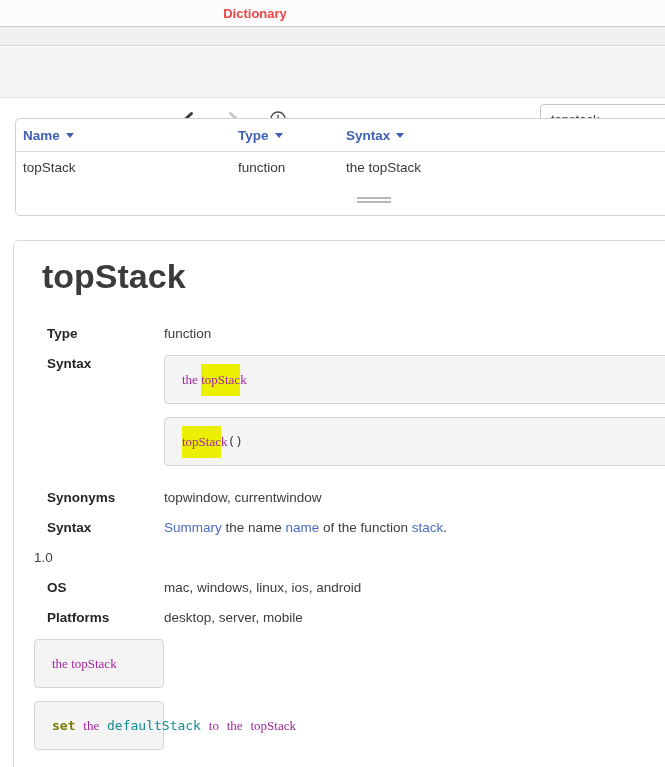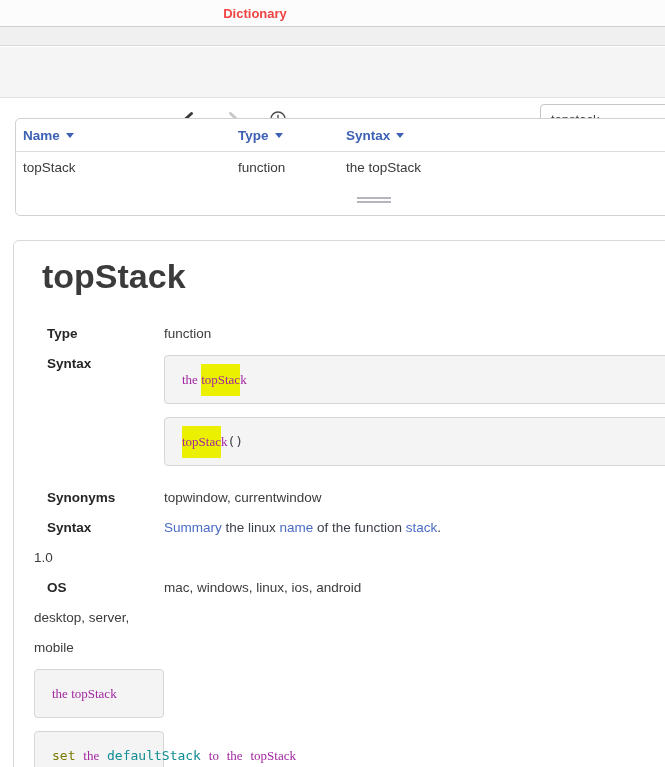--- a/index.html
+++ b/index.html
@@ -109,21 +109,21 @@
   }
   .codeblock:last-child { margin-bottom: 0; }
 
   
   .seg-purple { color: var(--code-purple, #a227a0); font-family: Liberation Serif, serif; }
   .seg-olive  { color: var(--code-olive, #7a7a00); }
   .seg-teal   { color: var(--code-teal, #0f8d93); }
   .seg-plain  { color: var(--code-plain, #3a3f47); }
   .seg-link   { color: var(--link-blue, #4a6cc4); cursor: pointer; }
   .hl { background: var(--highlight-yellow, #eaf000); padding: 8px 0; }
-  .b  { font-weight: normal; }
+  .b  { font-weight: bold; }
 </style>
 </head>
 <body>
 
 <div class="titlebar">
   <span class="title">Dictionary</span>
 </div>
 
 <div class="subbar"></div>
 
@@ -194,33 +194,34 @@
       </div>
     </div>
 
     <div class="frow simple">
       <div class="flabel">Synonyms</div>
       <div class="fvalue">topwindow, currentwindow</div>
     </div>
 
     <div class="frow simple">
       <div class="flabel">Syntax</div>
-      <div class="fvalue"><span class="seg-link">Summary</span><span class="seg-plain"> the linux </span><span class="seg-link">name</span><span class="seg-plain"> of the function </span><span class="seg-link">stack</span><span class="seg-plain">.</span></div>
+      <div class="fvalue"><span class="seg-link">Summary</span><span class="seg-plain"> the name </span><span class="seg-link">name</span><span class="seg-plain"> of the function </span><span class="seg-link">stack</span><span class="seg-plain">.</span></div>
     </div>
 
     <div class="frow simple">
       <div class="fvalue">1.0</div>
     </div>
 
     <div class="frow simple">
       <div class="flabel">OS</div>
       <div class="fvalue">mac, windows, linux, ios, android</div>
     </div>
 
     <div class="frow simple">
+      <div class="flabel">Platforms</div>
       <div class="fvalue">desktop, server, mobile</div>
     </div>
 
     <div class="frow blocks">
       <div class="fvalue">
         <div class="codeblock"><span class="seg-purple">the topStack</span></div>
         <div class="codeblock"><span class="seg-olive b">set</span><span class="seg-plain"> </span><span class="seg-purple">the</span><span class="seg-plain"> </span><span class="seg-teal">defaultStack</span><span class="seg-plain"> </span><span class="seg-purple">to</span><span class="seg-plain"> </span><span class="seg-purple">the</span><span class="seg-plain"> </span><span class="seg-purple">topStack</span></div>
       </div>
     </div>
 

